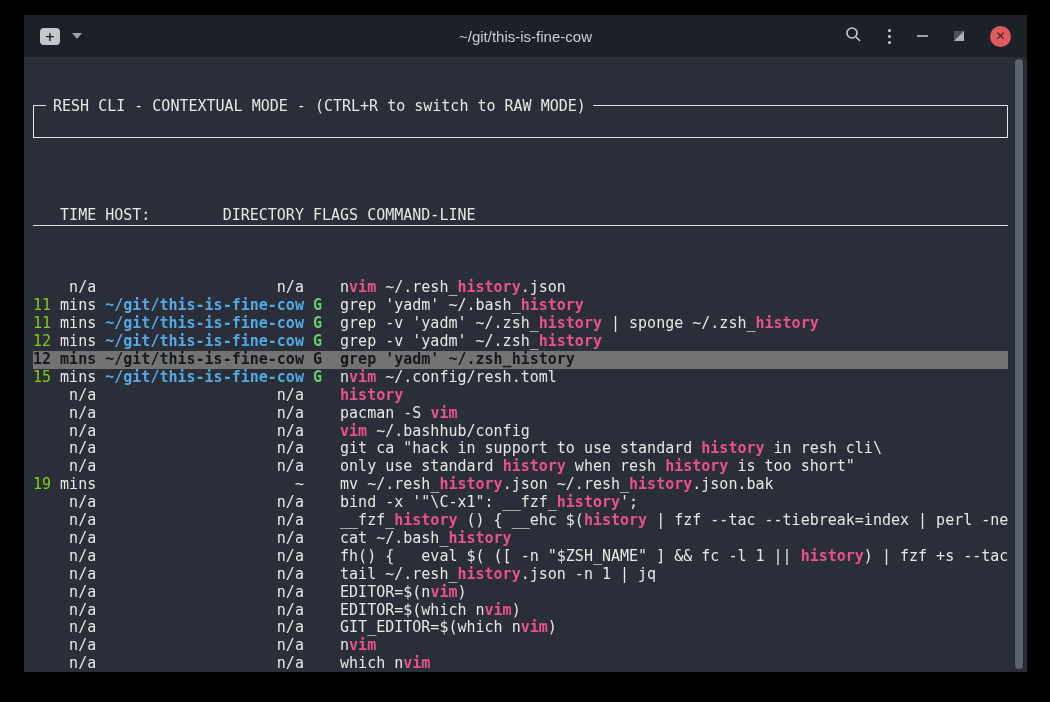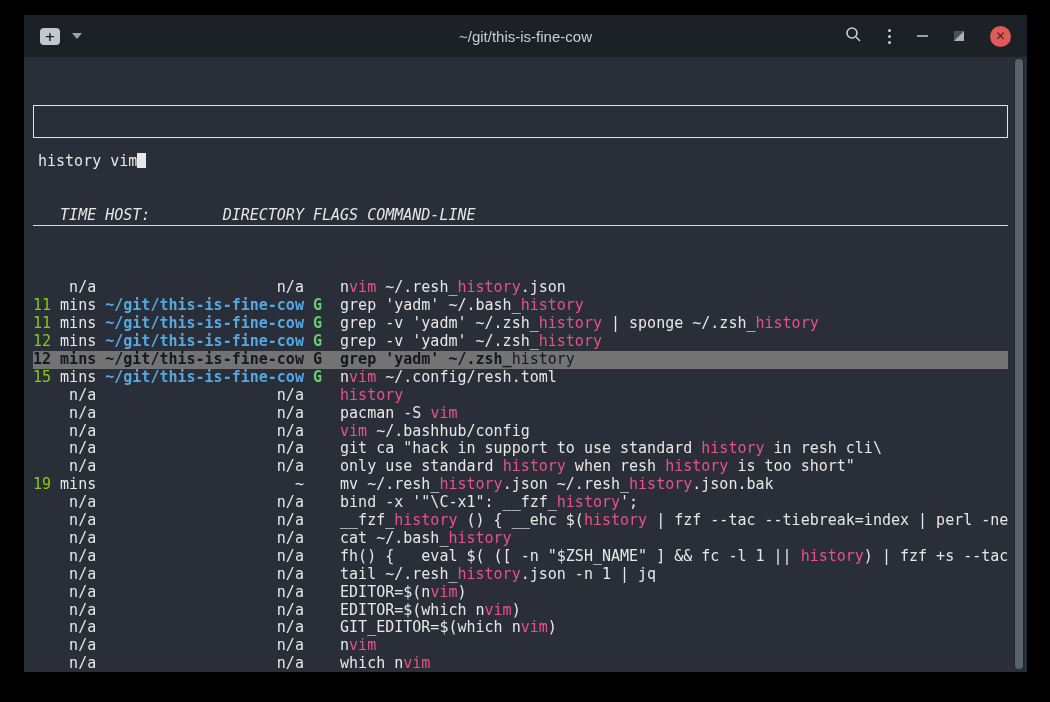--- a/index.html
+++ b/index.html
@@ -31,27 +31,27 @@
   .terminal{position:absolute;top:42px;left:4px;right:19px;bottom:0;
     font-family:"DejaVu Sans Mono",monospace;font-size:15px;line-height:17.9px;
     color:#e7e8e4;padding:6px 0 0 5px;box-sizing:border-box;overflow:hidden;white-space:pre;}
 
   .resh-box{border:1px solid #e3e5e4;position:relative;margin:6px 0 0 0;
     padding:10px 4px 3px 4px;height:18px;}
   .resh-title{position:absolute;top:-9px;left:12px;background:#2a2e38;padding:0 7px;line-height:18px;}
   .resh-input{line-height:18px;}
   .cursor{display:inline-block;width:9px;height:15px;background:#e7e8e4;vertical-align:-2px;}
 
-  .thead{margin-top:14px;line-height:19px;border-bottom:1px solid #d6d8da;font-style:italic;}
+  .thead{margin-top:14px;line-height:19px;border-bottom:1px solid #d6d8da;}
 
   .trow{display:block;}
   .c-num{color:#84cc16;}
   .c-dir{color:#54a9e2;font-weight:bold;}
   .c-flag{color:#66d171;font-weight:bold;}
-  .c-match{color:#e85289;font-weight:normal;}
+  .c-match{color:#e85289;font-weight:bold;}
   .trow.selected{background:#737373;color:#14181f;font-weight:bold;}
   .trow.selected span{color:inherit !important;}
 
   
   .scrollbar{position:absolute;top:44px;right:3px;bottom:3px;width:10px;background:#20242c;border-radius:5px;}
   .scroll-thumb{position:absolute;top:0;bottom:0;left:1px;width:8px;background:#5a626b;border-radius:4px;}
 </style>
 </head>
 <body>
 
@@ -76,21 +76,21 @@
           <i></i>
         </span>
       <span class="min-line"></span>
       <span class="restore-sq"></span>
       <span class="close-btn">✕</span>
     </div>
   </div>
 
   <div class="terminal">
     <div class="resh-box">
-      <div class="resh-input"><span>history vim</span><span class="cursor"></span></div>
+      <span class="resh-title">RESH CLI - CONTEXTUAL MODE - (CTRL+R to switch to RAW MODE)</span>
     </div>
 
     <div class="thead">   TIME HOST:        DIRECTORY FLAGS COMMAND-LINE</div>
 
     <div class="rows"><div class="trow"><span>    n/a</span><span> </span><span>                   n/a</span><span>    </span><span>n</span><span class="c-match">vim</span><span> ~/.resh_</span><span class="c-match">history</span><span>.json</span></div><div class="trow"><span class="c-num">11</span><span> mins</span><span> </span><span></span><span class="c-dir">~/git/this-is-fine-cow</span><span> </span><span class="c-flag">G</span><span>  </span><span>grep 'yadm' ~/.bash_</span><span class="c-match">history</span></div><div class="trow"><span class="c-num">11</span><span> mins</span><span> </span><span></span><span class="c-dir">~/git/this-is-fine-cow</span><span> </span><span class="c-flag">G</span><span>  </span><span>grep -v 'yadm' ~/.zsh_</span><span class="c-match">history</span><span> | sponge ~/.zsh_</span><span class="c-match">history</span></div><div class="trow"><span class="c-num">12</span><span> mins</span><span> </span><span></span><span class="c-dir">~/git/this-is-fine-cow</span><span> </span><span class="c-flag">G</span><span>  </span><span>grep -v 'yadm' ~/.zsh_</span><span class="c-match">history</span></div><div class="trow selected"><span class="c-num">12</span><span> mins</span><span> </span><span></span><span class="c-dir">~/git/this-is-fine-cow</span><span> </span><span class="c-flag">G</span><span>  </span><span>grep 'yadm' ~/.zsh_</span><span class="c-match">history</span></div><div class="trow"><span class="c-num">15</span><span> mins</span><span> </span><span></span><span class="c-dir">~/git/this-is-fine-cow</span><span> </span><span class="c-flag">G</span><span>  </span><span>n</span><span class="c-match">vim</span><span> ~/.config/resh.toml</span></div><div class="trow"><span>    n/a</span><span> </span><span>                   n/a</span><span>    </span><span class="c-match">history</span></div><div class="trow"><span>    n/a</span><span> </span><span>                   n/a</span><span>    </span><span>pacman -S </span><span class="c-match">vim</span></div><div class="trow"><span>    n/a</span><span> </span><span>                   n/a</span><span>    </span><span class="c-match">vim</span><span> ~/.bashhub/config</span></div><div class="trow"><span>    n/a</span><span> </span><span>                   n/a</span><span>    </span><span>git ca "hack in support to use standard </span><span class="c-match">history</span><span> in resh cli\</span></div><div class="trow"><span>    n/a</span><span> </span><span>                   n/a</span><span>    </span><span>only use standard </span><span class="c-match">history</span><span> when resh </span><span class="c-match">history</span><span> is too short"</span></div><div class="trow"><span class="c-num">19</span><span> mins</span><span> </span><span>                     ~</span><span>    </span><span>mv ~/.resh_</span><span class="c-match">history</span><span>.json ~/.resh_</span><span class="c-match">history</span><span>.json.bak</span></div><div class="trow"><span>    n/a</span><span> </span><span>                   n/a</span><span>    </span><span>bind -x '"\C-x1": __fzf_</span><span class="c-match">history</span><span>';</span></div><div class="trow"><span>    n/a</span><span> </span><span>                   n/a</span><span>    </span><span>__fzf_</span><span class="c-match">history</span><span> () { __ehc $(</span><span class="c-match">history</span><span> | fzf --tac --tiebreak=index | perl -ne</span></div><div class="trow"><span>    n/a</span><span> </span><span>                   n/a</span><span>    </span><span>cat ~/.bash_</span><span class="c-match">history</span></div><div class="trow"><span>    n/a</span><span> </span><span>                   n/a</span><span>    </span><span>fh() {   eval $( ([ -n "$ZSH_NAME" ] &amp;&amp; fc -l 1 || </span><span class="c-match">history</span><span>) | fzf +s --tac</span></div><div class="trow"><span>    n/a</span><span> </span><span>                   n/a</span><span>    </span><span>tail ~/.resh_</span><span class="c-match">history</span><span>.json -n 1 | jq</span></div><div class="trow"><span>    n/a</span><span> </span><span>                   n/a</span><span>    </span><span>EDITOR=$(n</span><span class="c-match">vim</span><span>)</span></div><div class="trow"><span>    n/a</span><span> </span><span>                   n/a</span><span>    </span><span>EDITOR=$(which n</span><span class="c-match">vim</span><span>)</span></div><div class="trow"><span>    n/a</span><span> </span><span>                   n/a</span><span>    </span><span>GIT_EDITOR=$(which n</span><span class="c-match">vim</span><span>)</span></div><div class="trow"><span>    n/a</span><span> </span><span>                   n/a</span><span>    </span><span>n</span><span class="c-match">vim</span></div><div class="trow"><span>    n/a</span><span> </span><span>                   n/a</span><span>    </span><span>which n</span><span class="c-match">vim</span></div></div>
 
     
     
   </div>
 

